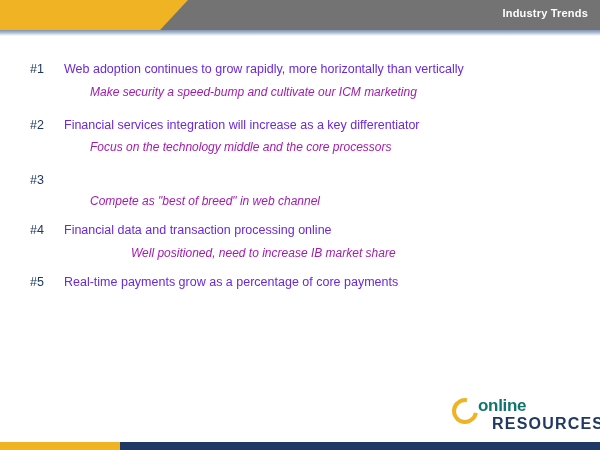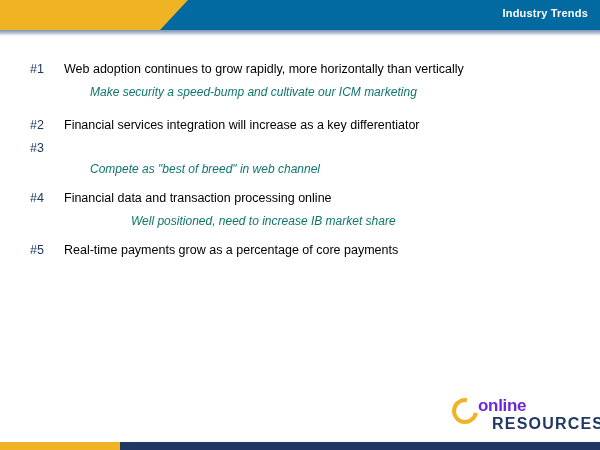--- a/index.html
+++ b/index.html
@@ -14,21 +14,21 @@
     overflow: hidden;
     position: relative;
   }
 
   
   .header {
     position: absolute;
     top: 0; left: 0;
     width: 600px;
     height: 30px;
-    background: #0369a1;
+    background: #737373;
   }
   .header-gold {
     position: absolute;
     top: 0; left: 0;
     width: 160px;
     height: 30px;
     background: #f0b323;
   }
   .header-gold-slope {
     position: absolute;
@@ -74,26 +74,26 @@
   .num {
     width: 34px;
     padding-left: 30px;
     box-sizing: content-box;
     color: #1f3864;
     font-size: 12.5px;
     flex: 0 0 auto;
   }
   .main-text {
     flex: 1 1 auto;
-    color: #000000;
+    color: #6d28d9;
     font-size: 12.5px;
     line-height: 1.25;
   }
   .line-sub {
-    color: #0f766e;
+    color: #a21caf;
     font-style: italic;
     font-size: 12px;
     padding: 7px 0 10px 90px;
     line-height: 1.25;
   }
 
   
   .item-1 .line-main { padding-top: 0; }
   .item-3 .line-sub { padding-bottom: 6px; }
   .item-4 .line-sub { padding-bottom: 6px; margin-left: 41px; }
@@ -117,21 +117,21 @@
     border-right-color: transparent;
     transform: rotate(-35deg);
     box-sizing: border-box;
   }
   .logo-online {
     position: absolute;
     left: 26px;
     top: 2px;
     font-size: 17px;
     font-weight: bold;
-    color: #6d28d9;
+    color: #0f766e;
     letter-spacing: -0.3px;
   }
   .logo-resources {
     position: absolute;
     left: 40px;
     top: 21px;
     font-size: 16px;
     font-weight: bold;
     color: #1f3864;
     letter-spacing: 1.2px;
@@ -173,20 +173,21 @@
       <span class="main-text">Web adoption continues to grow rapidly, more horizontally than vertically</span>
     </div>
     <div class="line-sub">Make security a speed-bump and cultivate our ICM marketing</div>
   </div>
 
   <div class="item item-2">
     <div class="line-main">
       <span class="num">#2</span>
       <span class="main-text">Financial services integration will increase as a key differentiator</span>
     </div>
+    <div class="line-sub">Focus on the technology middle and the core processors</div>
   </div>
 
   <div class="item item-3">
     <div class="line-main">
       <span class="num">#3</span>
     </div>
     <div class="line-sub">Compete as "best of breed" in web channel</div>
   </div>
 
   <div class="item item-4">

